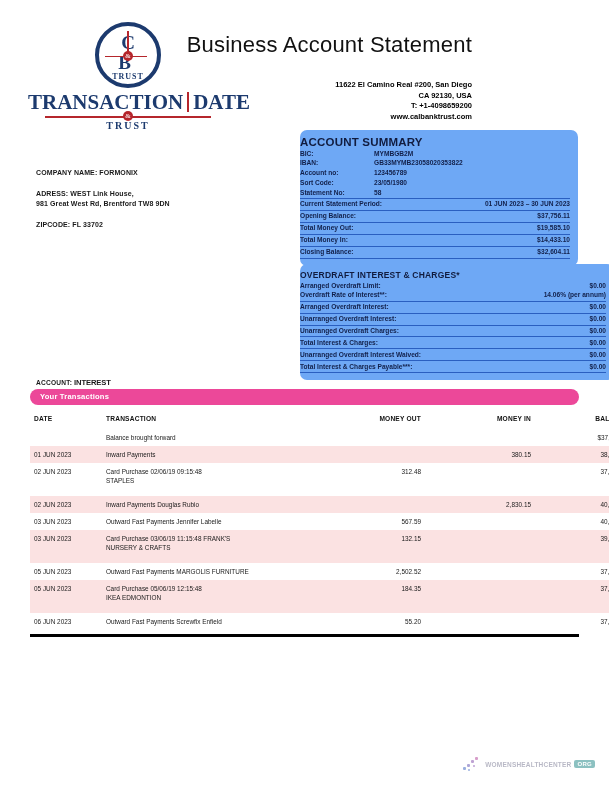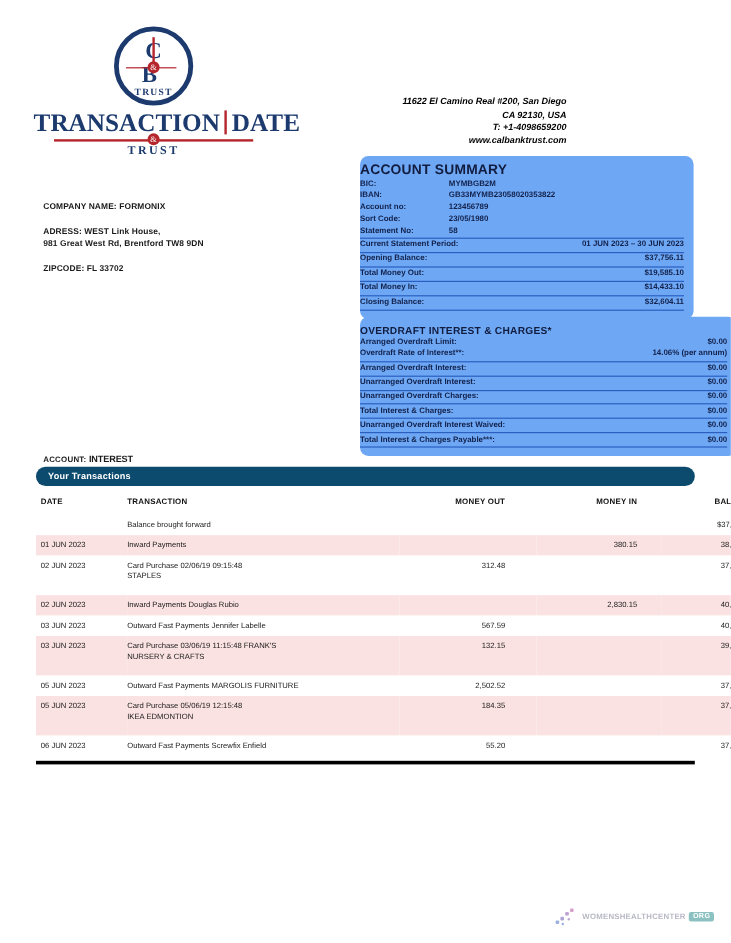--- a/index.html
+++ b/index.html
@@ -159,21 +159,20 @@
   }
   .bank-address {
     position: absolute;
     right: 30px;
     top: 80px;
     text-align: right;
     font-size: 7.5px;
     font-weight: 700;
     line-height: 10.5px;
     color: #000000;
-    font-style: italic;
   }
 
   
   .customer {
     position: absolute;
     left: 36px;
     top: 168px;
     font-size: 7px;
     font-weight: 700;
     line-height: 10px;
@@ -245,21 +244,21 @@
     font-size: 7.6px;
     font-weight: 700;
     letter-spacing: -0.1px;
   }
   .tx-banner {
     position: absolute;
     left: 30px;
     top: 389px;
     width: 549px;
     height: 16px;
-    background: #0c4a6e;
+    background: #ec4899;
     border-radius: 8px;
     color: #ffffff;
     font-size: 7.6px;
     font-weight: 700;
     line-height: 16px;
     padding-left: 10px;
     box-sizing: border-box;
     letter-spacing: 0.2px;
   }
 
@@ -357,20 +356,21 @@
     </div>
     <div class="logo-name">
       <span>TRANSACTION</span><span class="sep"></span><span>DATE</span>
     </div>
     <div class="logo-underline">
       <div class="logo-amp2">&amp;</div>
     </div>
     <div class="logo-trust-big">TRUST</div>
   </div>
 
+  <div class="doc-title">Business Account Statement</div>
 
   <div class="bank-address">
     <div>11622 El Camino Real #200, San Diego</div>
     <div>CA 92130, USA</div>
     <div>T: +1-4098659200</div>
     <div>www.calbanktrust.com</div>
   </div>
 </div>
 
 <div class="customer">

